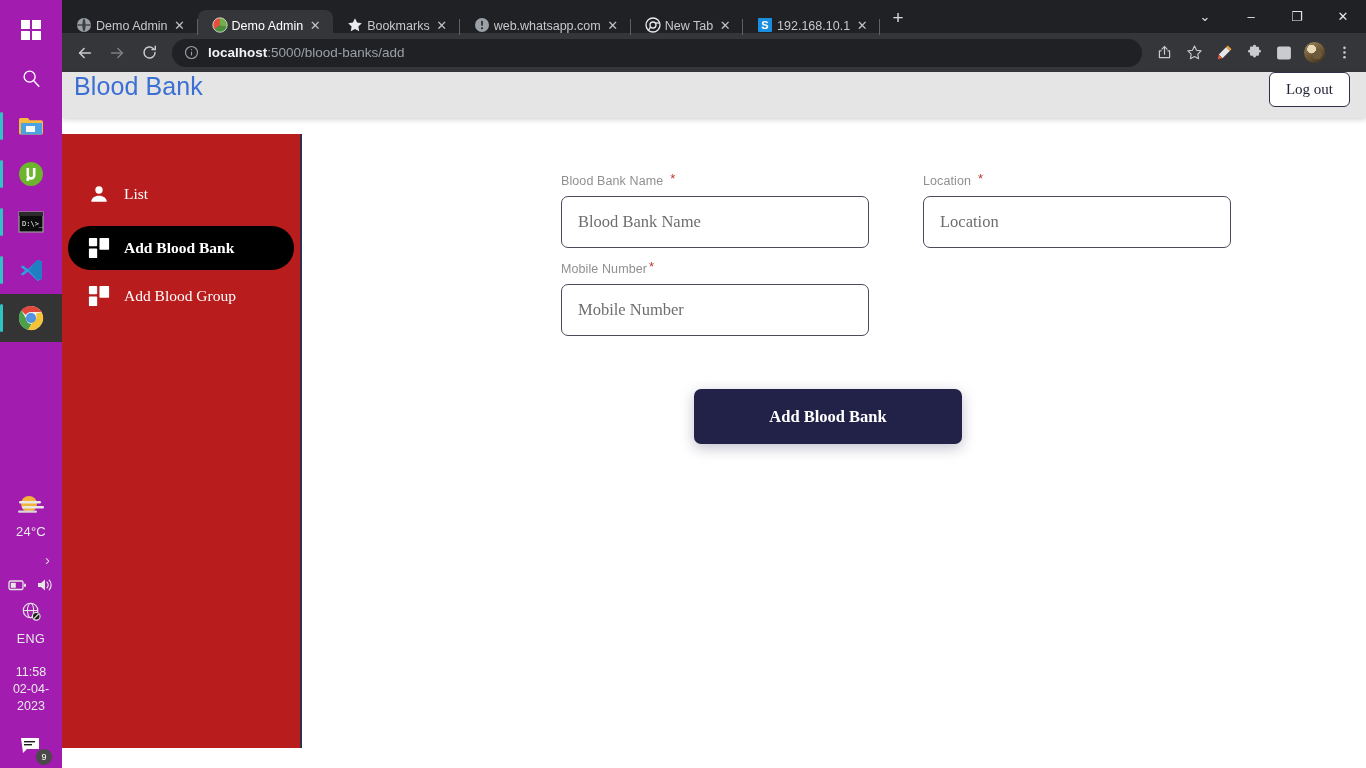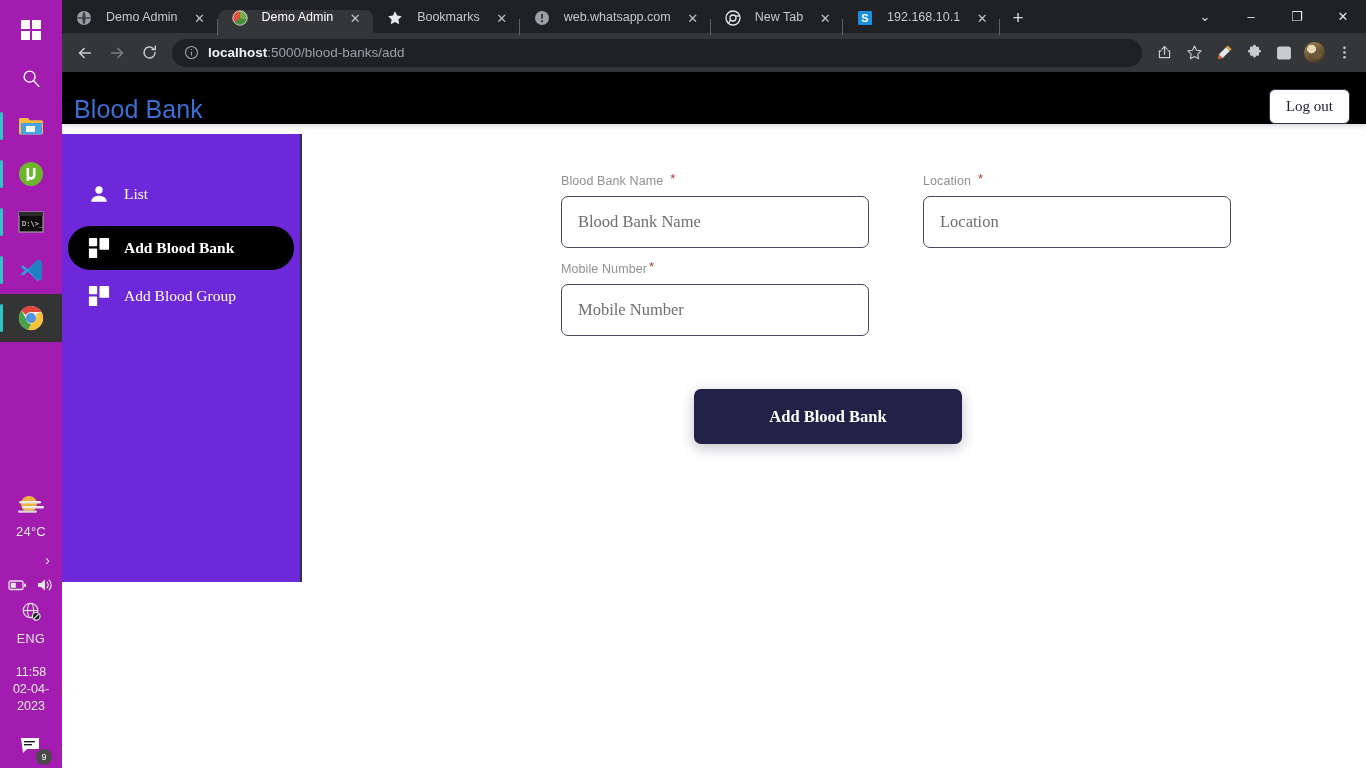--- a/index.html
+++ b/index.html
@@ -52,22 +52,22 @@
   .winlogo { display: grid; grid-template-columns: 9px 9px; grid-template-rows: 9px 9px; gap: 2.5px; }
   .winlogo i { background: #ffffff; display: block; }
 
   
   .browser { position: absolute; left: 62px; top: 0; width: 1304px; height: 768px; }
   .tabstrip {
     height: 33px; background: #202124;
     display: flex; align-items: flex-end; position: relative;
   }
   .tab {
-    height: 23px; display: flex; align-items: flex-start;
-    padding: 0 10px 0 14px; gap: 14px;
+    height: 23px; display: flex; align-items: flex-end;
+    padding: 0 10px 0 14px; gap: 4px;
     position: relative; min-width: 0;
     color: #c6c8ca; font-size: 12.5px;
     border-radius: 8px 8px 0 0;
   }
   .tab .tab-title {
     white-space: nowrap; overflow: hidden; text-overflow: ellipsis;
     max-width: 118px;
   }
   .tab.active { background: #35363a; color: #ffffff; }
   .tab .sep {
@@ -120,41 +120,41 @@
     background:
       radial-gradient(circle at 36% 34%, #e8d9b8 0 22%, rgba(0,0,0,0) 23%),
       radial-gradient(circle at 62% 60%, #6d5a3c 0 26%, rgba(0,0,0,0) 27%),
       linear-gradient(150deg, #a08a5e 0%, #6b5432 55%, #3d2f1c 100%);
   }
 
   
   .page { position: absolute; left: 0; top: 72px; width: 1304px; height: 696px; background: #fff; }
 
   .app-header {
-    position: absolute; left: 0; top: 0; width: 1304px; height: 52px;
-    background: #000000; display: flex; align-items: flex-end;
+    position: absolute; left: 0; top: 0; width: 1304px; height: 46px;
+    background: #e5e5e5; display: flex; align-items: flex-start;
     box-shadow: 0 2px 5px rgba(0,0,0,.16);
     z-index: 3;
   }
   .brand {
     width: 240px; padding-left: 12px;
     color: #3b6fd4; font-size: 25px; font-weight: 400;
     letter-spacing: .1px;
   }
   .header-right { margin-left: auto; padding-right: 16px; }
   .logout-btn {
     background: #ffffff; border: 1px solid #2f3049; border-radius: 6px;
     color: #222238; font-family: "Liberation Serif", serif; font-size: 15px;
     padding: 8px 16px; cursor: pointer;
   }
 
   .sidebar {
     position: absolute; left: 0; top: 62px;
-    width: 240px; height: 448px;
-    background: #6d28d9;
+    width: 240px; height: 614px;
+    background: #b91c1c;
     border-right: 2px solid #2f3049;
     padding-top: 38px;
     z-index: 2;
   }
   .nav-item {
     height: 44px; margin: 0 6px 4px 6px;
     display: flex; align-items: center; gap: 12px;
     padding-left: 18px; border-radius: 22px;
     color: #ffffff; font-family: "Liberation Serif", serif; font-size: 15.5px;
     cursor: pointer;

